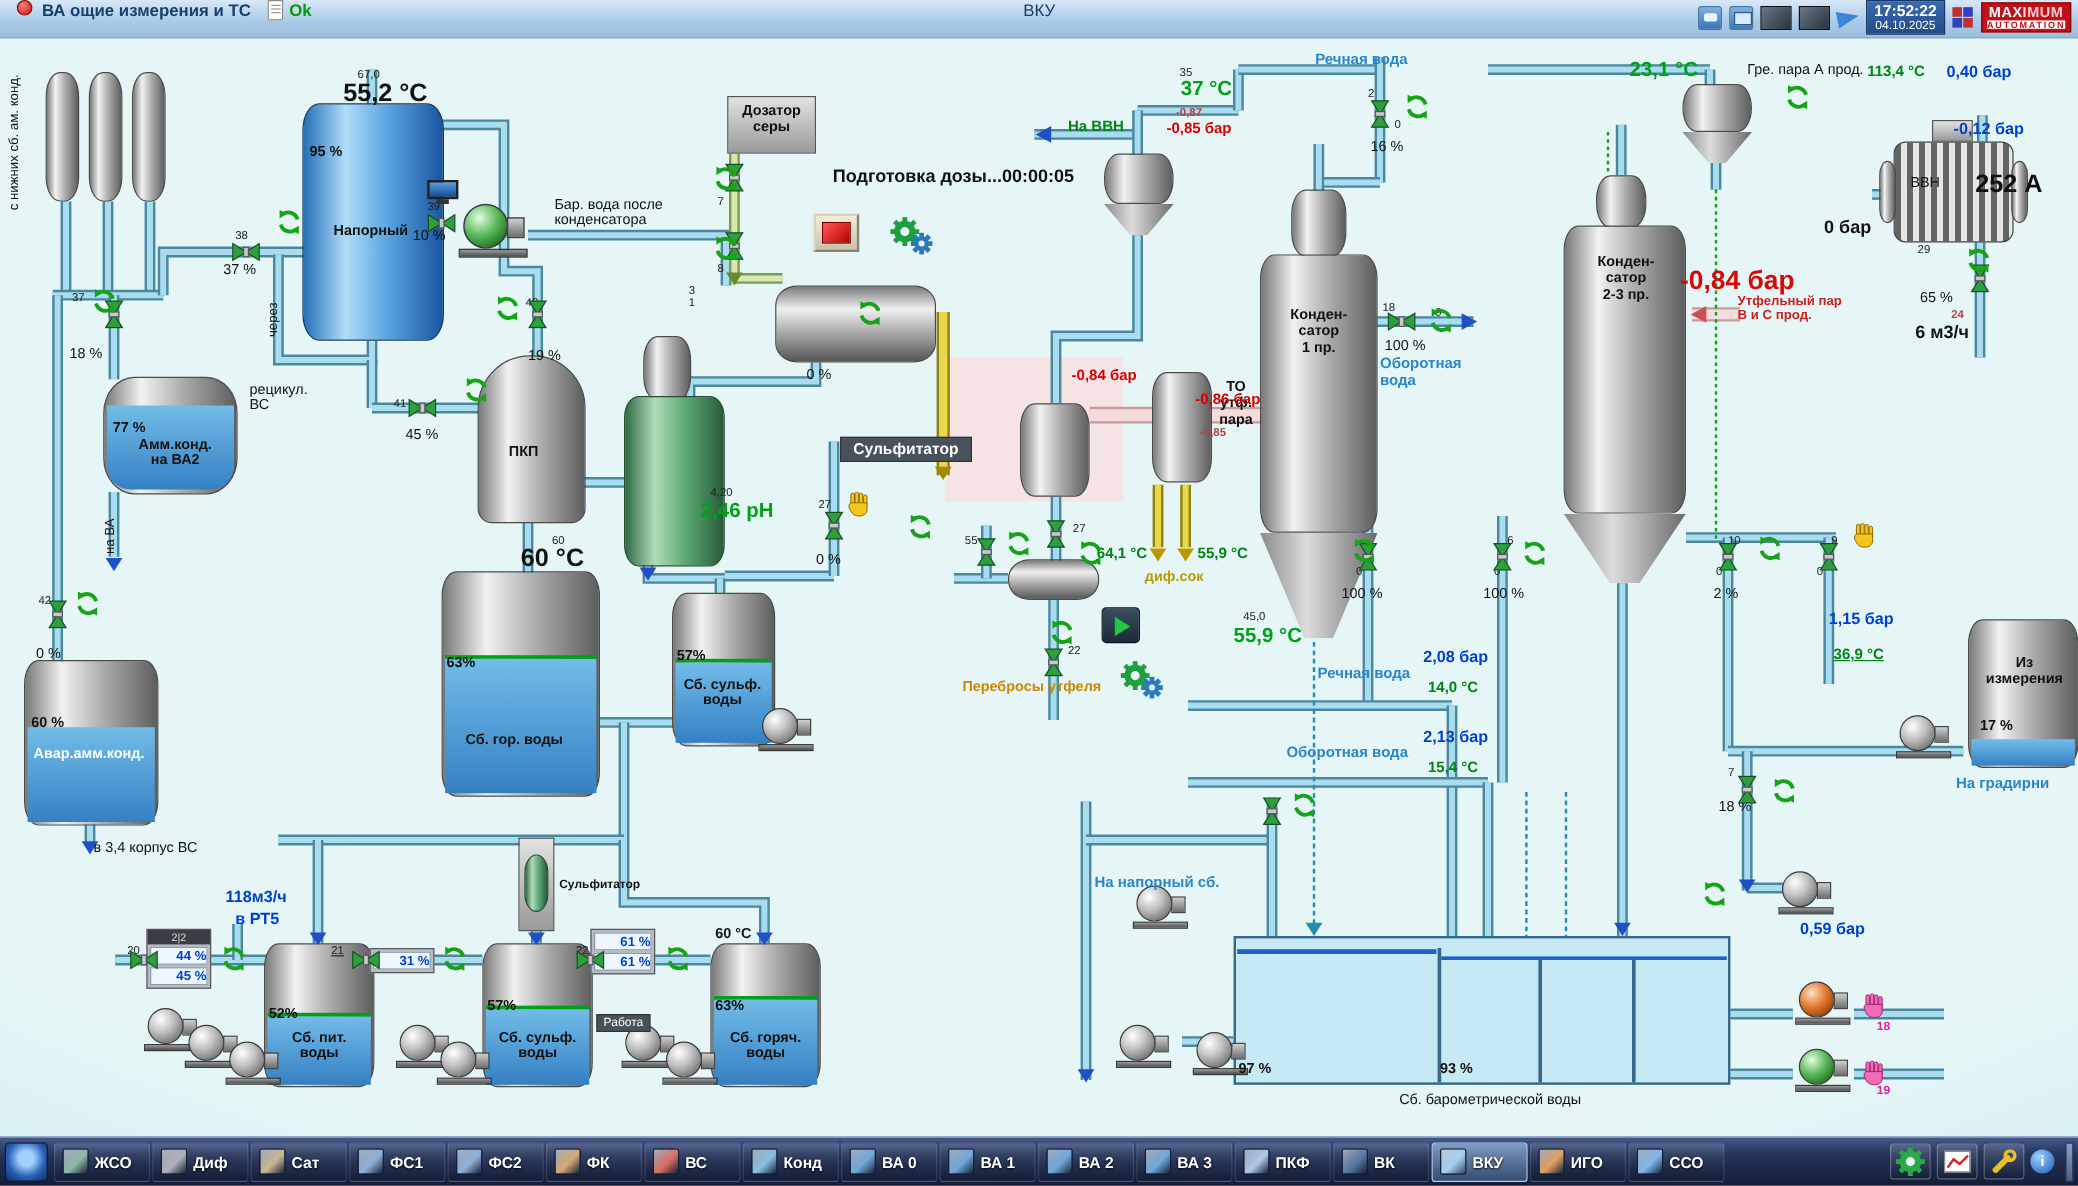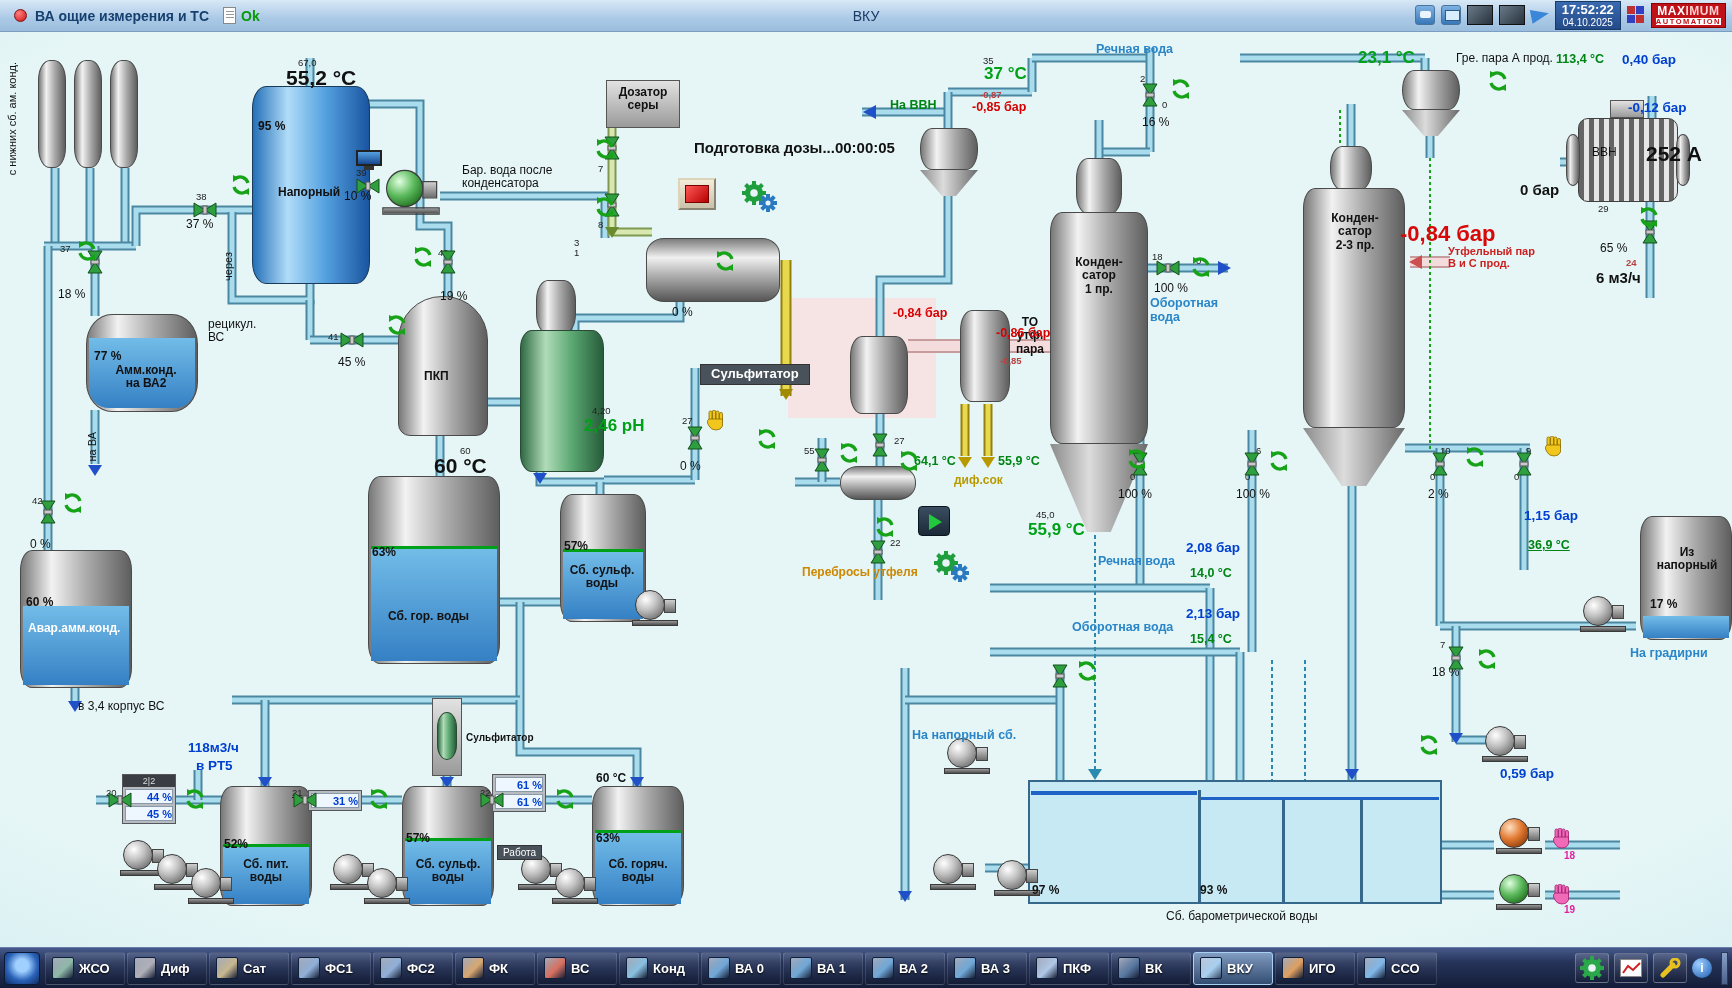--- a/index.html
+++ b/index.html
@@ -3,21 +3,21 @@
 <meta charset="utf-8">
 <style>
   html,body{margin:0;padding:0;background:#222;}
   *{box-sizing:border-box;}
   .screen{position:relative;width:1732px;height:988px;overflow:hidden;
     font-family:"Liberation Sans",sans-serif;
     background:radial-gradient(ellipse 120% 100% at 50% 45%, #e6f6f6 55%, #d2ecf2 75%, #8fc0e0 92%, #4e8ec8 100%);}
   
   .titlebar{position:absolute;left:0;top:0;width:100%;height:32px;z-index:100;
     background:linear-gradient(180deg,#d8e8f6,#aac9e6 60%,#9bbede);border-bottom:1px solid #7c9cc0;
-    display:flex;align-items:center;padding:0 6px;color:#123a6e;font-size:14px;}
+    display:flex;align-items:flex-start;padding:0 6px;color:#123a6e;font-size:14px;}
   .tb-dot{width:13px;height:13px;border-radius:50%;background:radial-gradient(circle at 35% 30%,#ff8080,#d01010);border:1px solid #801010;margin:0 8px;}
   .tb-title{font-weight:bold;color:#16406e;}
   .tb-doc{width:13px;height:17px;background:#fff;border:1px solid #888;margin:0 5px 0 14px;position:relative;}
   .tb-doc:before{content:"";position:absolute;left:2px;top:3px;width:8px;height:1px;background:#999;box-shadow:0 3px 0 #999,0 6px 0 #999;}
   .tb-ok{color:#089a08;font-weight:bold;}
   .tb-center{position:absolute;left:50%;transform:translateX(-50%);font-size:14px;color:#1a3a66;}
   .tb-right{margin-left:auto;display:flex;align-items:center;gap:6px;}
   .tb-ic{width:20px;height:20px;border-radius:3px;border:1px solid #47759e;background:linear-gradient(180deg,#7fb2e2,#3a77b8);position:relative;}
   .tb-ic.bub:before{content:"";position:absolute;left:4px;top:5px;width:11px;height:7px;background:#eaf4ff;border-radius:2px;}
   .tb-ic.scr:before{content:"";position:absolute;left:3px;top:4px;width:13px;height:9px;background:#d8ecff;border:1px solid #2a5a8e;}
@@ -494,30 +494,30 @@
       <div class="lb k-s" style="left: 1130px; top: 472px;">0</div>
       <div class="lb k-n" style="left: 1118px; top: 488px;">100 %</div>
       <div class="lb k-s" style="left: 1440px; top: 446px;">10</div>
       <div class="lb k-s" style="left: 1430px; top: 472px;">0</div>
       <div class="lb k-n" style="left: 1428px; top: 488px;">2 %</div>
       <div class="lb k-s" style="left: 1526px; top: 446px;">9</div>
       <div class="lb k-s" style="left: 1514px; top: 472px;">0</div>
       <div class="lb k-u" style="left: 1524px; top: 508px;">1,15 бар</div>
       <div class="lb k-g" style="left: 1528px; top: 538px; text-decoration: underline;">36,9 °C</div>
       <div class="lb k-nb ctr" style="left: 1652px; top: 546px; width: 70px;">Из
-напорный</div>
+измерения</div>
       <div class="lb k-nb" style="left: 1650px; top: 598px;">17 %</div>
       <div class="lb k-t" style="left: 1630px; top: 646px;">На градирни</div>
       <div class="lb k-s" style="left: 1440px; top: 640px;">7</div>
       <div class="lb k-n" style="left: 1432px; top: 666px;">18 %</div>
       <div class="lb k-u" style="left: 1500px; top: 766px;">0,59 бар</div>
       <div class="lb k-u" style="left: 188px; top: 740px;">118м3/ч</div>
       <div class="lb k-u" style="left: 196px; top: 758px;">в РТ5</div>
       <div class="lb k-s" style="left: 106px; top: 788px;">20</div>
-      <div class="lb k-s" style="left: 292px; top: 788px; text-decoration: underline;">21</div>
+      <div class="lb k-s" style="left: 276px; top: 788px; text-decoration: underline;">21</div>
       <div class="lb k-s" style="left: 480px; top: 788px;">22</div>
       <div class="lb k-nb" style="left: 224px; top: 838px;">52%</div>
       <div class="lb k-nb ctr" style="left: 226px; top: 858px; width: 80px;">Сб. пит.
 воды</div>
       <div class="lb k-nb" style="left: 406px; top: 832px;">57%</div>
       <div class="lb k-nb ctr" style="left: 408px; top: 858px; width: 80px;">Сб. сульф.
 воды</div>
       <div class="lb k-sb" style="left: 466px; top: 732px;">Сульфитатор</div>
       <div class="lb k-ds" style="left: 497px; top: 845px;">Работа</div>
       <div class="lb k-nb" style="left: 596px; top: 772px;">60 °C</div>

